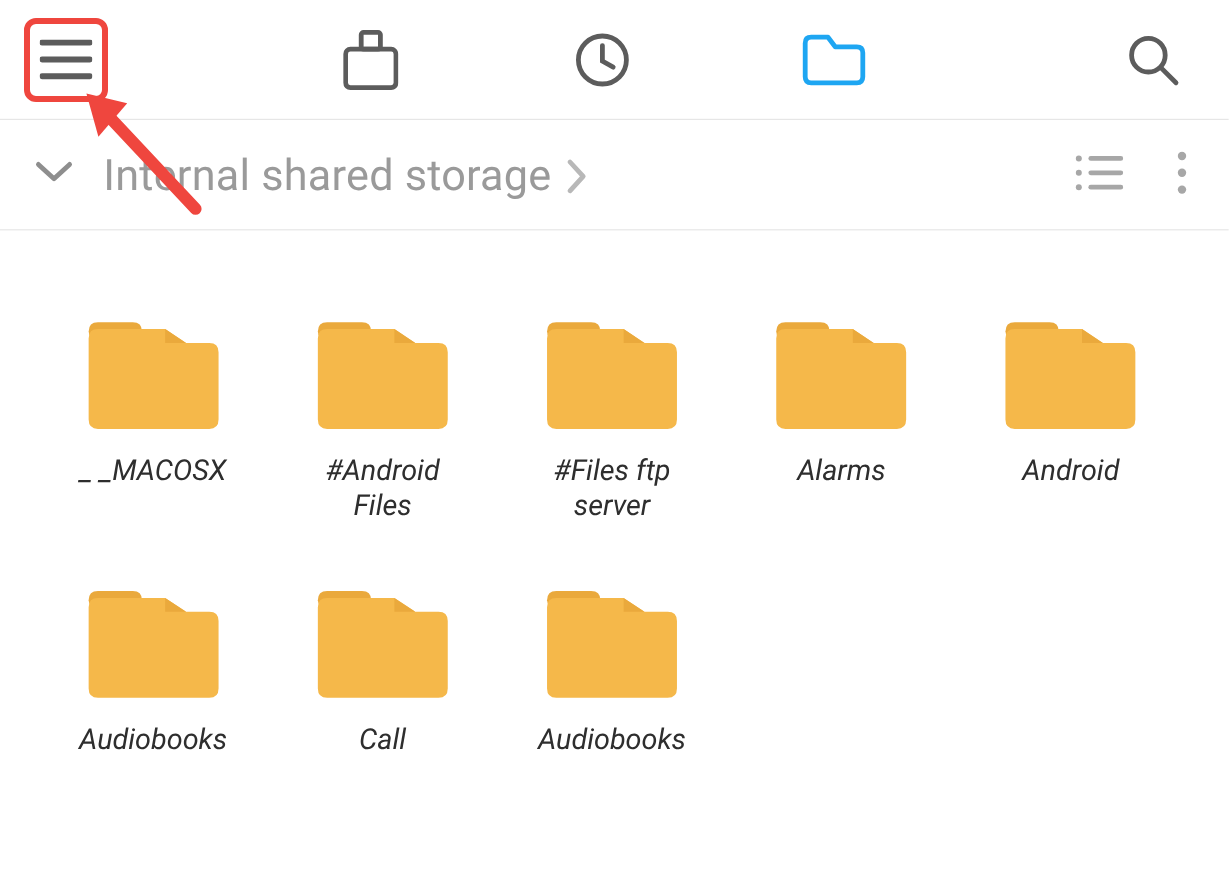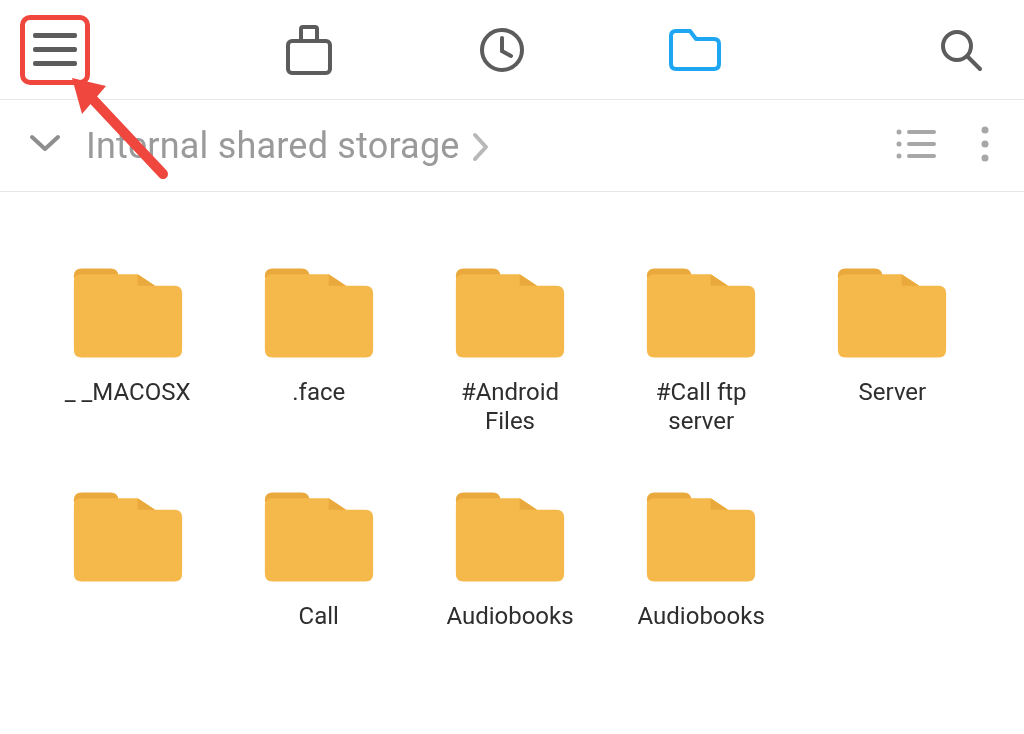--- a/index.html
+++ b/index.html
@@ -70,20 +70,21 @@
     }
     .folder-glyph { width:116px; height:98px; margin-bottom:18px; }
     .folder-label {
       font-size:24px;
       color:#2e2e2e;
       text-align:center;
       line-height:1.2;
       max-width: 170px;
       min-height: 58px;
       overflow-wrap: break-word;
+      font-style: italic;
     }
 
     
     .arrow-annotation {
       position: absolute;
       left: 68px;
       top: 74px;
       width: 120px;
       height: 120px;
       pointer-events: none;
@@ -188,68 +189,61 @@
     <path d="M70 12 L88 24 L70 24 Z" fill="#eaa93c"></path>
   </svg>
 <div class="folder-label">_ _MACOSX</div>
     </div>
     <div class="folder-item">
   <svg class="folder-glyph" viewBox="0 0 120 100">
     <path d="M4 14 Q4 6 12 6 L42 6 Q50 6 50 14 L50 20 L12 20 Q4 20 4 14 Z" fill="#eaa93c"></path>
     <path d="M4 20 Q4 12 12 12 L70 12 L88 24 L108 24 Q116 24 116 32 L116 90 Q116 98 108 98 L12 98 Q4 98 4 90 Z" fill="#f5b84a"></path>
     <path d="M70 12 L88 24 L70 24 Z" fill="#eaa93c"></path>
   </svg>
-<div class="folder-label">.face</div>
-    </div>
-    <div class="folder-item">
-  <svg class="folder-glyph" viewBox="0 0 120 100">
-    <path d="M4 14 Q4 6 12 6 L42 6 Q50 6 50 14 L50 20 L12 20 Q4 20 4 14 Z" fill="#eaa93c"></path>
-    <path d="M4 20 Q4 12 12 12 L70 12 L88 24 L108 24 Q116 24 116 32 L116 90 Q116 98 108 98 L12 98 Q4 98 4 90 Z" fill="#f5b84a"></path>
-    <path d="M70 12 L88 24 L70 24 Z" fill="#eaa93c"></path>
-  </svg>
 <div class="folder-label">#Android Files</div>
     </div>
     <div class="folder-item">
   <svg class="folder-glyph" viewBox="0 0 120 100">
     <path d="M4 14 Q4 6 12 6 L42 6 Q50 6 50 14 L50 20 L12 20 Q4 20 4 14 Z" fill="#eaa93c"></path>
     <path d="M4 20 Q4 12 12 12 L70 12 L88 24 L108 24 Q116 24 116 32 L116 90 Q116 98 108 98 L12 98 Q4 98 4 90 Z" fill="#f5b84a"></path>
     <path d="M70 12 L88 24 L70 24 Z" fill="#eaa93c"></path>
   </svg>
-<div class="folder-label">#Call ftp server</div>
-    </div>
-    <div class="folder-item">
-  <svg class="folder-glyph" viewBox="0 0 120 100">
-    <path d="M4 14 Q4 6 12 6 L42 6 Q50 6 50 14 L50 20 L12 20 Q4 20 4 14 Z" fill="#eaa93c"></path>
-    <path d="M4 20 Q4 12 12 12 L70 12 L88 24 L108 24 Q116 24 116 32 L116 90 Q116 98 108 98 L12 98 Q4 98 4 90 Z" fill="#f5b84a"></path>
-    <path d="M70 12 L88 24 L70 24 Z" fill="#eaa93c"></path>
-  </svg>
-<div class="folder-label">Server</div>
-    </div>
-    <div class="folder-item">
-  <svg class="folder-glyph" viewBox="0 0 120 100">
-    <path d="M4 14 Q4 6 12 6 L42 6 Q50 6 50 14 L50 20 L12 20 Q4 20 4 14 Z" fill="#eaa93c"></path>
-    <path d="M4 20 Q4 12 12 12 L70 12 L88 24 L108 24 Q116 24 116 32 L116 90 Q116 98 108 98 L12 98 Q4 98 4 90 Z" fill="#f5b84a"></path>
-    <path d="M70 12 L88 24 L70 24 Z" fill="#eaa93c"></path>
-  </svg>
+<div class="folder-label">#Files ftp server</div>
+    </div>
+    <div class="folder-item">
+  <svg class="folder-glyph" viewBox="0 0 120 100">
+    <path d="M4 14 Q4 6 12 6 L42 6 Q50 6 50 14 L50 20 L12 20 Q4 20 4 14 Z" fill="#eaa93c"></path>
+    <path d="M4 20 Q4 12 12 12 L70 12 L88 24 L108 24 Q116 24 116 32 L116 90 Q116 98 108 98 L12 98 Q4 98 4 90 Z" fill="#f5b84a"></path>
+    <path d="M70 12 L88 24 L70 24 Z" fill="#eaa93c"></path>
+  </svg>
+<div class="folder-label">Alarms</div>
+    </div>
+    <div class="folder-item">
+  <svg class="folder-glyph" viewBox="0 0 120 100">
+    <path d="M4 14 Q4 6 12 6 L42 6 Q50 6 50 14 L50 20 L12 20 Q4 20 4 14 Z" fill="#eaa93c"></path>
+    <path d="M4 20 Q4 12 12 12 L70 12 L88 24 L108 24 Q116 24 116 32 L116 90 Q116 98 108 98 L12 98 Q4 98 4 90 Z" fill="#f5b84a"></path>
+    <path d="M70 12 L88 24 L70 24 Z" fill="#eaa93c"></path>
+  </svg>
+<div class="folder-label">Android</div>
+    </div>
+    <div class="folder-item">
+  <svg class="folder-glyph" viewBox="0 0 120 100">
+    <path d="M4 14 Q4 6 12 6 L42 6 Q50 6 50 14 L50 20 L12 20 Q4 20 4 14 Z" fill="#eaa93c"></path>
+    <path d="M4 20 Q4 12 12 12 L70 12 L88 24 L108 24 Q116 24 116 32 L116 90 Q116 98 108 98 L12 98 Q4 98 4 90 Z" fill="#f5b84a"></path>
+    <path d="M70 12 L88 24 L70 24 Z" fill="#eaa93c"></path>
+  </svg>
+<div class="folder-label">Audiobooks</div>
     </div>
     <div class="folder-item">
   <svg class="folder-glyph" viewBox="0 0 120 100">
     <path d="M4 14 Q4 6 12 6 L42 6 Q50 6 50 14 L50 20 L12 20 Q4 20 4 14 Z" fill="#eaa93c"></path>
     <path d="M4 20 Q4 12 12 12 L70 12 L88 24 L108 24 Q116 24 116 32 L116 90 Q116 98 108 98 L12 98 Q4 98 4 90 Z" fill="#f5b84a"></path>
     <path d="M70 12 L88 24 L70 24 Z" fill="#eaa93c"></path>
   </svg>
 <div class="folder-label">Call</div>
-    </div>
-    <div class="folder-item">
-  <svg class="folder-glyph" viewBox="0 0 120 100">
-    <path d="M4 14 Q4 6 12 6 L42 6 Q50 6 50 14 L50 20 L12 20 Q4 20 4 14 Z" fill="#eaa93c"></path>
-    <path d="M4 20 Q4 12 12 12 L70 12 L88 24 L108 24 Q116 24 116 32 L116 90 Q116 98 108 98 L12 98 Q4 98 4 90 Z" fill="#f5b84a"></path>
-    <path d="M70 12 L88 24 L70 24 Z" fill="#eaa93c"></path>
-  </svg>
-<div class="folder-label">Audiobooks</div>
     </div>
     <div class="folder-item">
   <svg class="folder-glyph" viewBox="0 0 120 100">
     <path d="M4 14 Q4 6 12 6 L42 6 Q50 6 50 14 L50 20 L12 20 Q4 20 4 14 Z" fill="#eaa93c"></path>
     <path d="M4 20 Q4 12 12 12 L70 12 L88 24 L108 24 Q116 24 116 32 L116 90 Q116 98 108 98 L12 98 Q4 98 4 90 Z" fill="#f5b84a"></path>
     <path d="M70 12 L88 24 L70 24 Z" fill="#eaa93c"></path>
   </svg>
 <div class="folder-label">Audiobooks</div>
     </div>
   </div>

